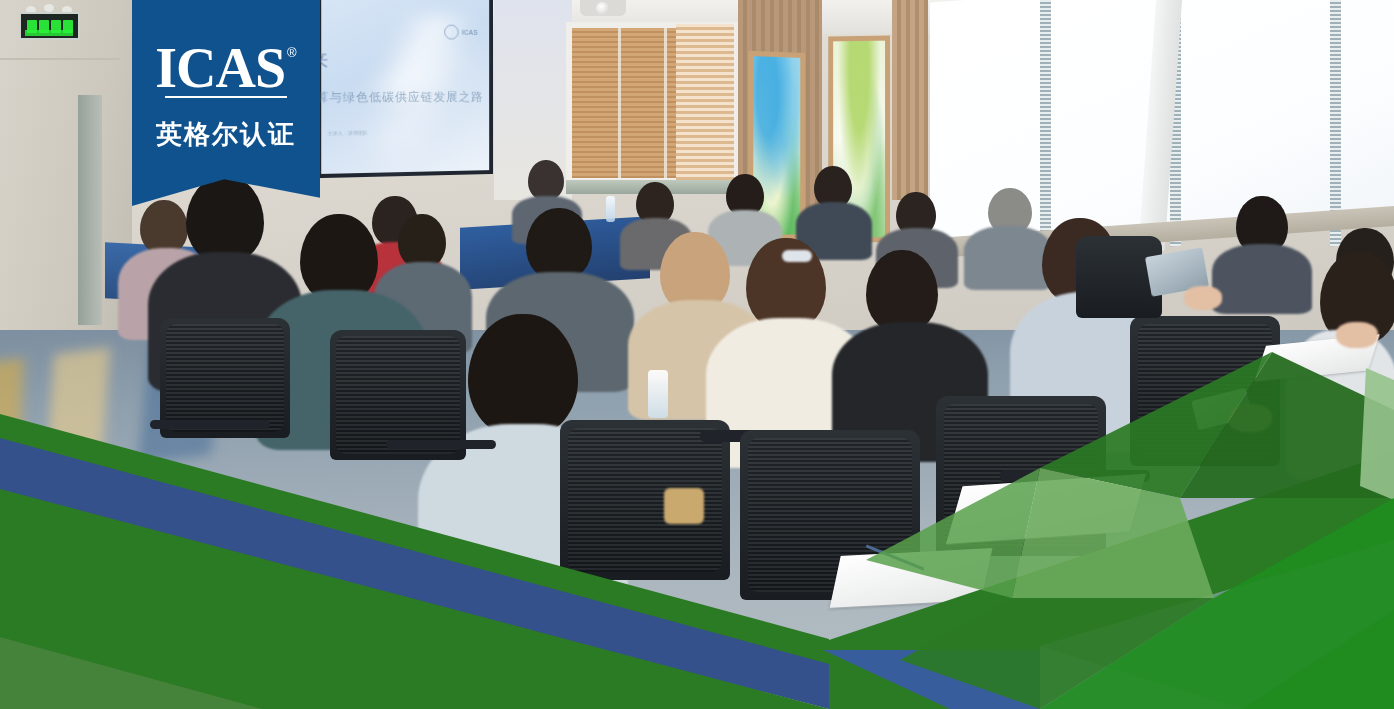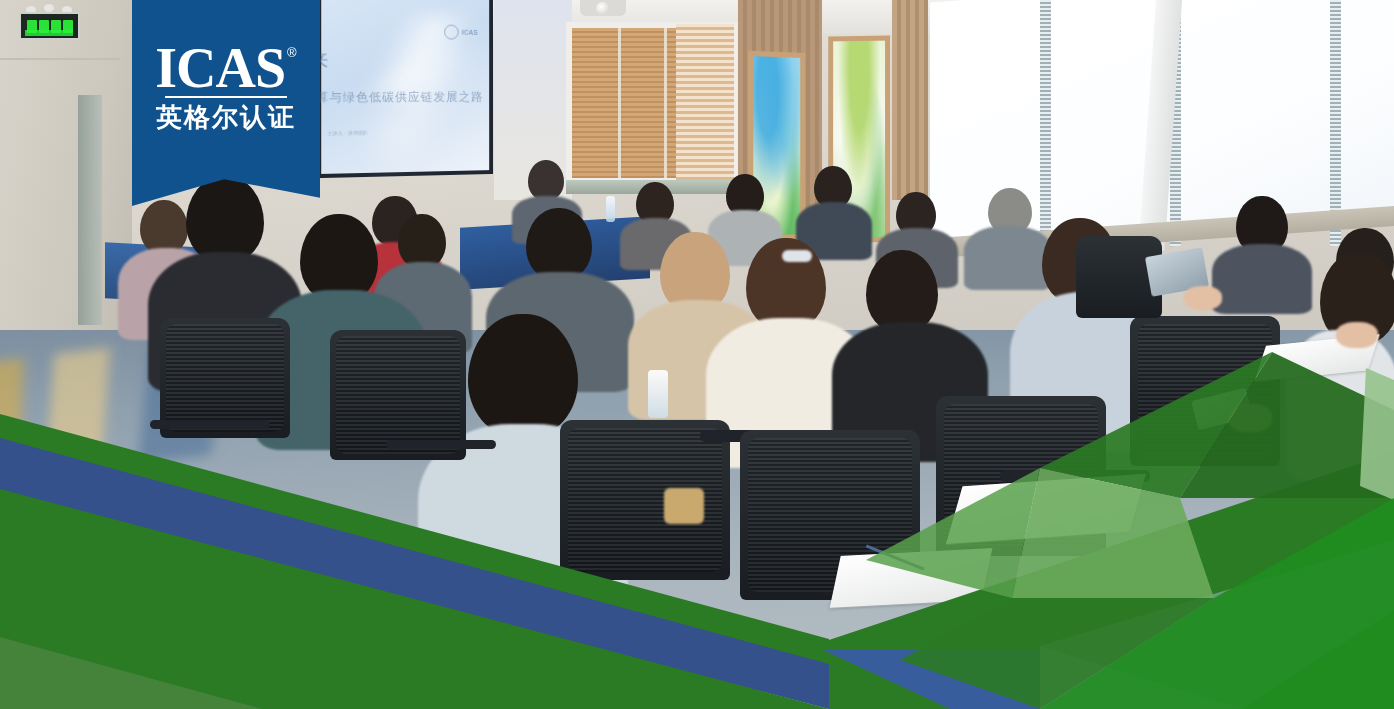--- a/index.html
+++ b/index.html
@@ -145,21 +145,21 @@
     background:#10528e;
     clip-path:polygon(0 0,100% 0,100% 96%,49% 87%,0 100%);
     display:flex;flex-direction:column;align-items:center;
     justify-content:flex-start;padding-top:42px;box-sizing:border-box;z-index:30;
   }
   .logo-top{position:relative;display:flex;align-items:flex-start;}
   .logo-icas{font-family:"Liberation Serif",serif;font-weight:bold;color:#fff;
     font-size:56px;line-height:52px;letter-spacing:-1px;}
   .logo-reg{color:#fff;font-size:13px;line-height:13px;margin-left:2px;margin-top:4px;}
   .logo-rule{width:122px;height:2px;background:#fff;margin-top:2px;}
-  .logo-cn{color:#fff;font-size:26px;line-height:30px;letter-spacing:2px;margin-top:4px;
+  .logo-cn{color:#fff;font-size:26px;line-height:30px;letter-spacing:2px;margin-top:21px;
     font-family:"DejaVu Sans","Liberation Sans",sans-serif;font-weight:600;}
 
   
   .geo{position:absolute;inset:0;z-index:20;pointer-events:none;}
   .geo svg{display:block;}
 
   .ia{position:absolute;}
 </style>
 </head>
 <body>

